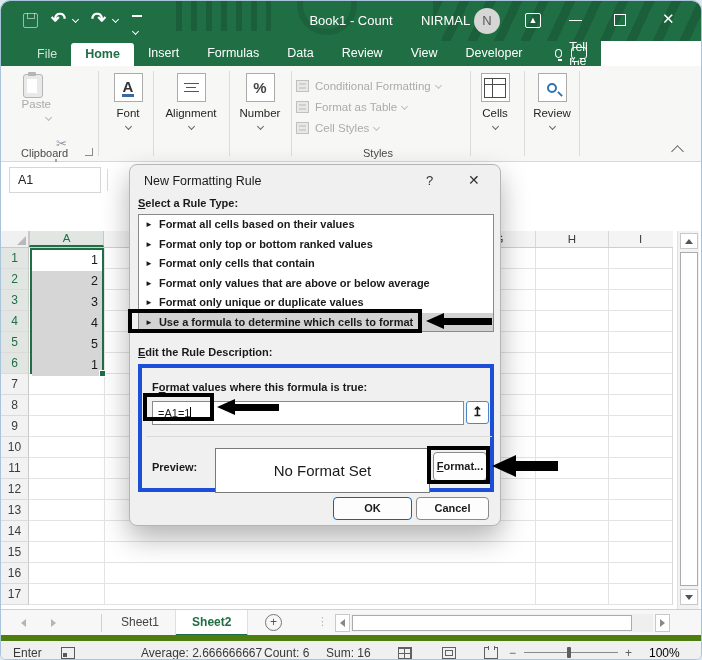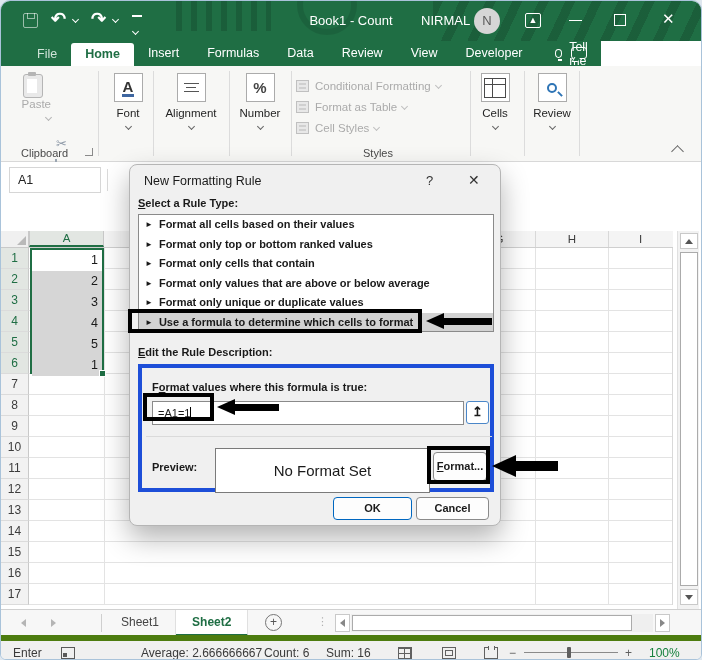--- a/index.html
+++ b/index.html
@@ -444,21 +444,21 @@
     <div class="sb" style="left:263px;">Count: 6</div>
     <div class="sb" style="left:325px;">Sum: 16</div>
     <div class="view-ic view-grid" style="left:397px;"></div>
     <div class="view-ic view-layout" style="left:441px;"></div>
     <div class="view-ic view-break" style="left:483px;"></div>
     <div class="sb" style="left:508px;color:#5f5f5f;">−</div>
     <div class="zoom-line"></div>
     <div class="zoom-tick"></div>
     <div class="zoom-thumb"></div>
     <div class="sb" style="left:624px;color:#5f5f5f;">+</div>
-    <div class="sb" style="left:648px;color:#15803d;">100%</div>
+    <div class="sb" style="left:648px;color:#000000;">100%</div>
   </div>
 
   <div class="dialog">
     <div class="dlg-title">New Formatting Rule</div>
     <div class="dlg-help">?</div>
     <div class="dlg-close">✕</div>
     <div class="dlg-label" style="left:8px;top:32px;"><u>S</u>elect a Rule Type:</div>
     <div class="rule-list">
         <div class="rule-item"><span class="marker">►</span><span>Format all cells based on their values</span></div>
         <div class="rule-item"><span class="marker">►</span><span>Format only top or bottom ranked values</span></div>

